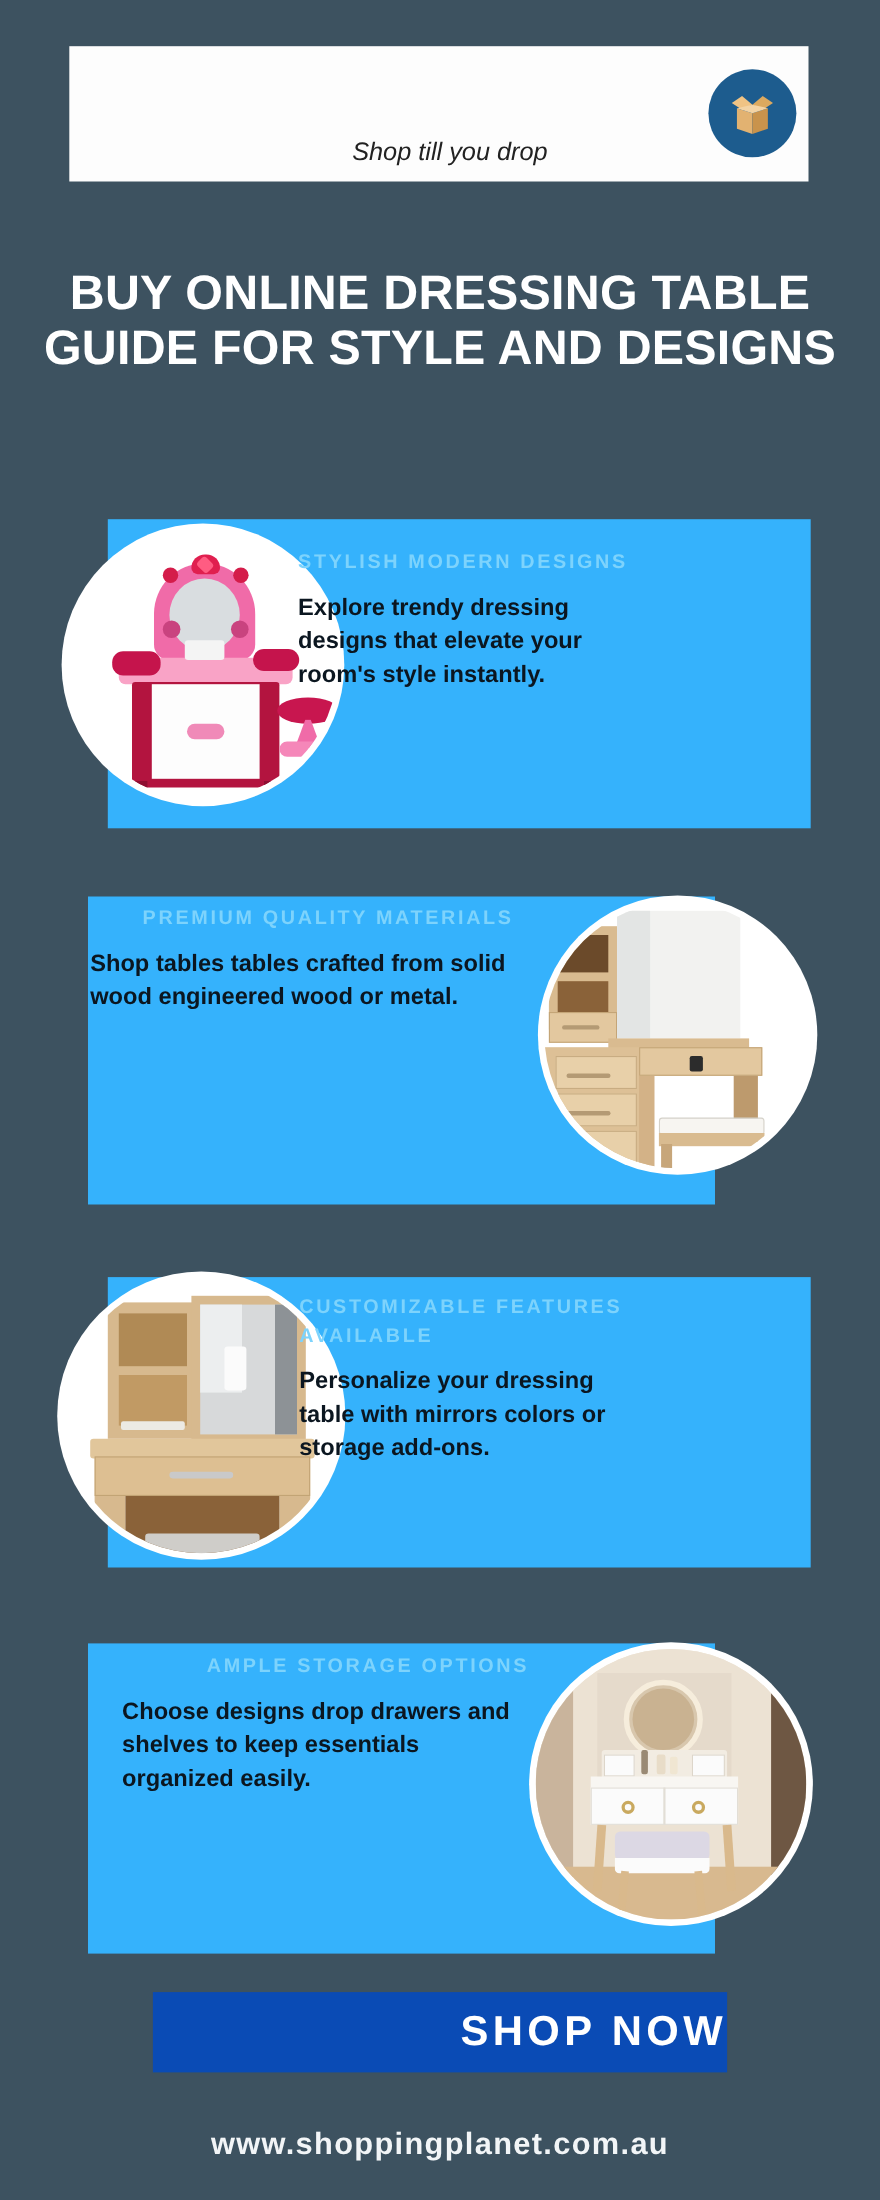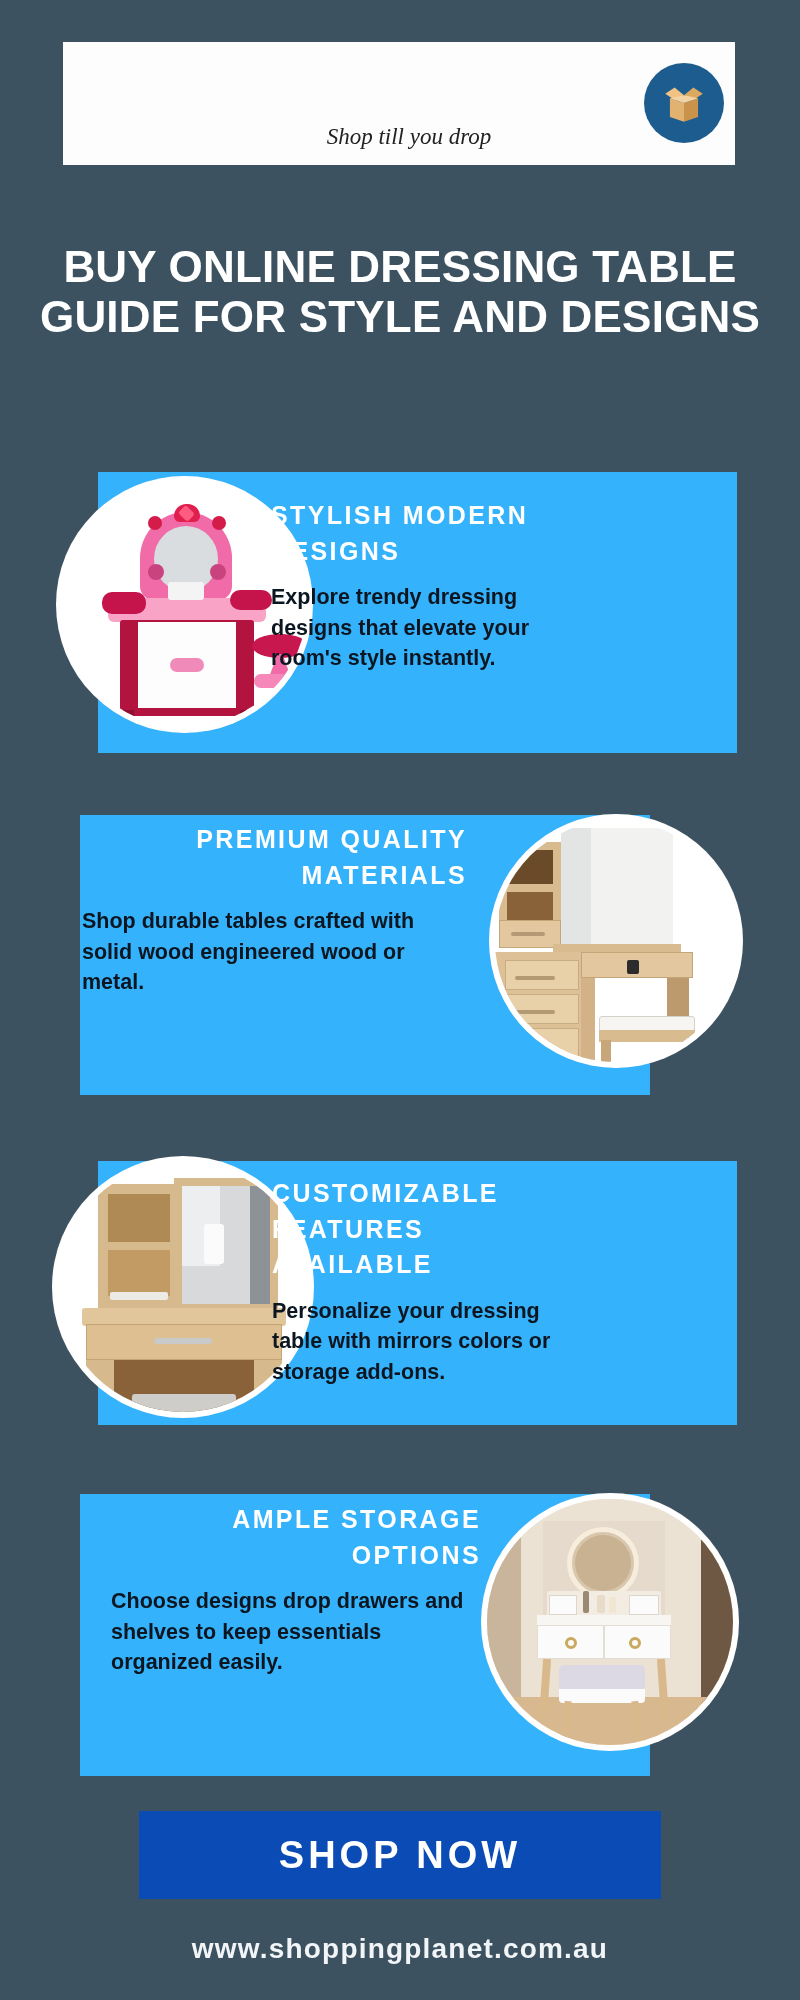--- a/index.html
+++ b/index.html
@@ -31,21 +31,21 @@
     font-size:41px;
     letter-spacing:1.5px;
     color:#111;
     text-align:center;
     line-height:1.08;
     padding:1px 0 2px 0;
     white-space:nowrap;
   }
   #logo-tagline{
     position:absolute; left:160px; top:70px; width:340px;
-    font-family:Liberation Serif, serif;
+    font-family:Liberation Sans, sans-serif;
     font-style:italic;
     font-size:23px;
     color:#222;
     text-align:center;
     white-space:nowrap;
   }
   #logo-badge{
     position:absolute; left:565px; top:9px;
     width:80px; height:80px; border-radius:50%;
     background:#1d5c8e;
@@ -62,22 +62,22 @@
     font-size:44px;
     line-height:1.14;
     letter-spacing:0.2px;
   }
 
   
   .card{ position:absolute; background:#35b2fc; }
   .card-text{ position:absolute; }
   .card-title{
     font-weight:bold;
-    color:#ffffff;
-    font-size:25px;
+    color:#7dd3fc;
+    font-size:18px;
     letter-spacing:2.4px;
     line-height:1.42;
     text-transform:uppercase;
   }
   .card-body{
     font-weight:bold;
     color:#0b1620;
     font-size:21.5px;
     line-height:1.42;
     margin-top:13px;
@@ -93,23 +93,23 @@
     overflow:hidden;
     box-shadow:0 0 0 6px #ffffff;
   }
   .photo .scene{ position:absolute; inset:0; }
 
   
   .rect{ position:absolute; }
 
   
   #cta-button{
-    position:absolute; left:139px; top:1811px; width:522px; height:88px;
+    position:absolute; left:139px; top:1811px; width:522px; height:73px;
     background:#0a4bb5;
-    display:flex; align-items:center; justify-content:center;
+    display:flex; align-items:center; justify-content:flex-end;
     cursor:pointer;
   }
   #cta-label{
     color:#ffffff; font-weight:bold; font-size:38px; letter-spacing:4px;
   }
   #site-url{
     position:absolute; left:20px; top:1933px; width:760px;
     text-align:center; color:#f2f5f7;
     font-weight:bold; font-size:28px; letter-spacing:1.2px;
   }
@@ -187,21 +187,21 @@
     <div class="rect" style="left:132px;top:140px;width:12px;height:14px;background:#2c2c2c;border-radius:2px;"></div>
     <div class="rect" style="left:86px;top:158px;width:14px;height:84px;background:#d3b287;"></div>
     <div class="rect" style="left:172px;top:158px;width:22px;height:60px;background:#bd9a6d;"></div>
     <div class="rect" style="left:104px;top:196px;width:96px;height:16px;background:#f7f5f1;border:1px solid #d4d1c9;border-radius:3px;"></div>
     <div class="rect" style="left:104px;top:210px;width:96px;height:12px;background:#d9bb90;"></div>
     <div class="rect" style="left:106px;top:220px;width:10px;height:22px;background:#c7a67a;"></div>
   </div>
 </div>
 <div class="card-text align-right" style="left:82px; top:822px; width:385px;">
   <div class="card-title">PREMIUM QUALITY MATERIALS</div>
-  <div class="card-body">Shop durable tables crafted with solid wood engineered wood or metal.</div>
+  <div class="card-body">Shop tables tables crafted from solid wood engineered wood or metal.</div>
 </div>
 
 <div class="card" style="left:98px; top:1161px; width:639px; height:264px;"></div>
 <div class="photo" style="left:58px; top:1162px; width:250px; height:250px;">
   <div class="scene" style="background:#ffffff;">
     <div class="rect" style="left:40px;top:22px;width:82px;height:124px;background:#d7b98e;"></div>
     <div class="rect" style="left:50px;top:32px;width:62px;height:48px;background:#b08a55;"></div>
     <div class="rect" style="left:50px;top:88px;width:62px;height:46px;background:#c19a64;"></div>
     <div class="rect" style="left:116px;top:16px;width:104px;height:136px;background:#d7b98e;"></div>
     <div class="rect" style="left:124px;top:24px;width:88px;height:118px;background:#d7d9da;"></div>

